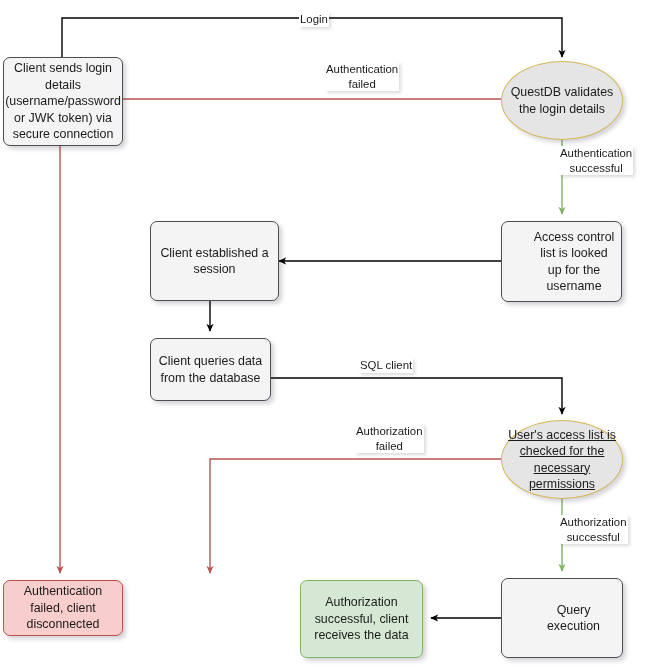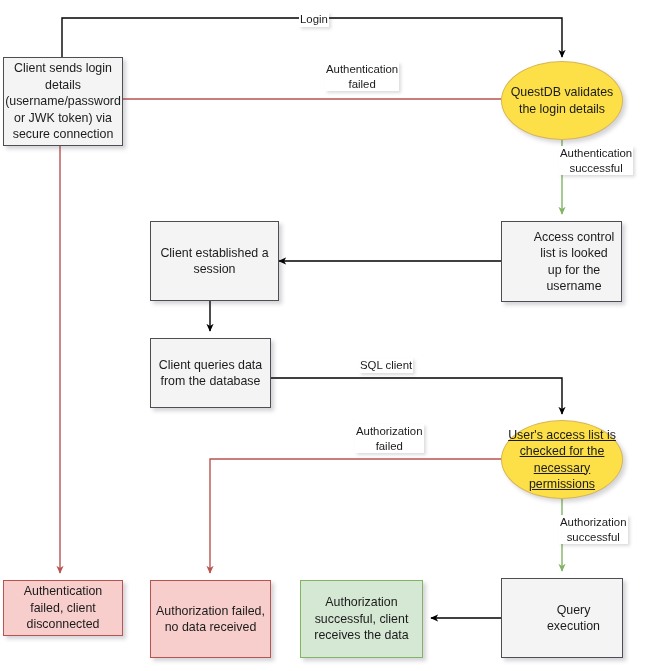--- a/index.html
+++ b/index.html
@@ -28,36 +28,37 @@
     box-sizing: border-box;
     display: flex;
     align-items: center;
     justify-content: center;
     text-align: center;
     font-size: 12.4px;
     line-height: 16.4px;
     color: #1b1b1b;
     padding: 2px 5px;
     box-shadow: 3px 3px 4px rgba(60, 60, 80, 0.22);
+    border-radius: 7px;
   }
   .node.box-grey {
     background: #f4f4f4;
     border: 1px solid #4d4d52;
   }
   .node.box-pink {
     background: #f8cecc;
     border: 1px solid #b85450;
   }
   .node.box-green {
     background: #d5e8d4;
     border: 1px solid #82b366;
     text-align: center;
   }
   .node.ellipse-yellow {
-    background: #fde047;
+    background: #e5e5e5;
     border: 1px solid #d6b656;
     border-radius: 50%;
   }
   .edge-label {
     position: absolute;
     background: #ffffff;
     color: #1b1b1b;
     font-size: 11.4px;
     line-height: 14.6px;
     text-align: center;
@@ -130,35 +131,32 @@
   </div>
 
   <div class="node box-grey" style="left:501px; top:221px; width:121px; height:81px;padding-left:30px;">
     <span>Access control list is looked up for the username</span>
   </div>
 
   <div class="node box-grey" style="left:150px; top:221px; width:129px; height:80px;">
     <span>Client established a session</span>
   </div>
 
-  <div class="node box-grey" style="left:150px; top:338px; width:121px; height:70px;">
+  <div class="node box-grey" style="left:150px; top:338px; width:121px; height:63px;">
     <span>Client queries data from the database</span>
   </div>
 
   <div class="node ellipse-yellow" style="left:501px; top:420px; width:122px; height:79px;text-decoration:underline;">
     <span>User's access list is checked for the necessary permissions</span>
   </div>
 
   <div class="node box-pink" style="left:3px; top:580px; width:120px; height:56px;">
     <span>Authentication failed, client disconnected</span>
   </div>
 
-  <div class="node box-pink" style="left:150px; top:580px; width:121px; height:78px;">
-    <span>Authorization failed, no data received</span>
-  </div>
 
   <div class="node box-green" style="left:300px; top:580px; width:123px; height:78px;">
     <span>Authorization successful, client receives the data</span>
   </div>
 
   <div class="node box-grey" style="left:501px; top:578px; width:122px; height:80px;padding-left:28px;">
     <span>Query execution</span>
   </div>
 
   <div class="edge-label" style="left:283px; top:12px;margin-left:16px;">

